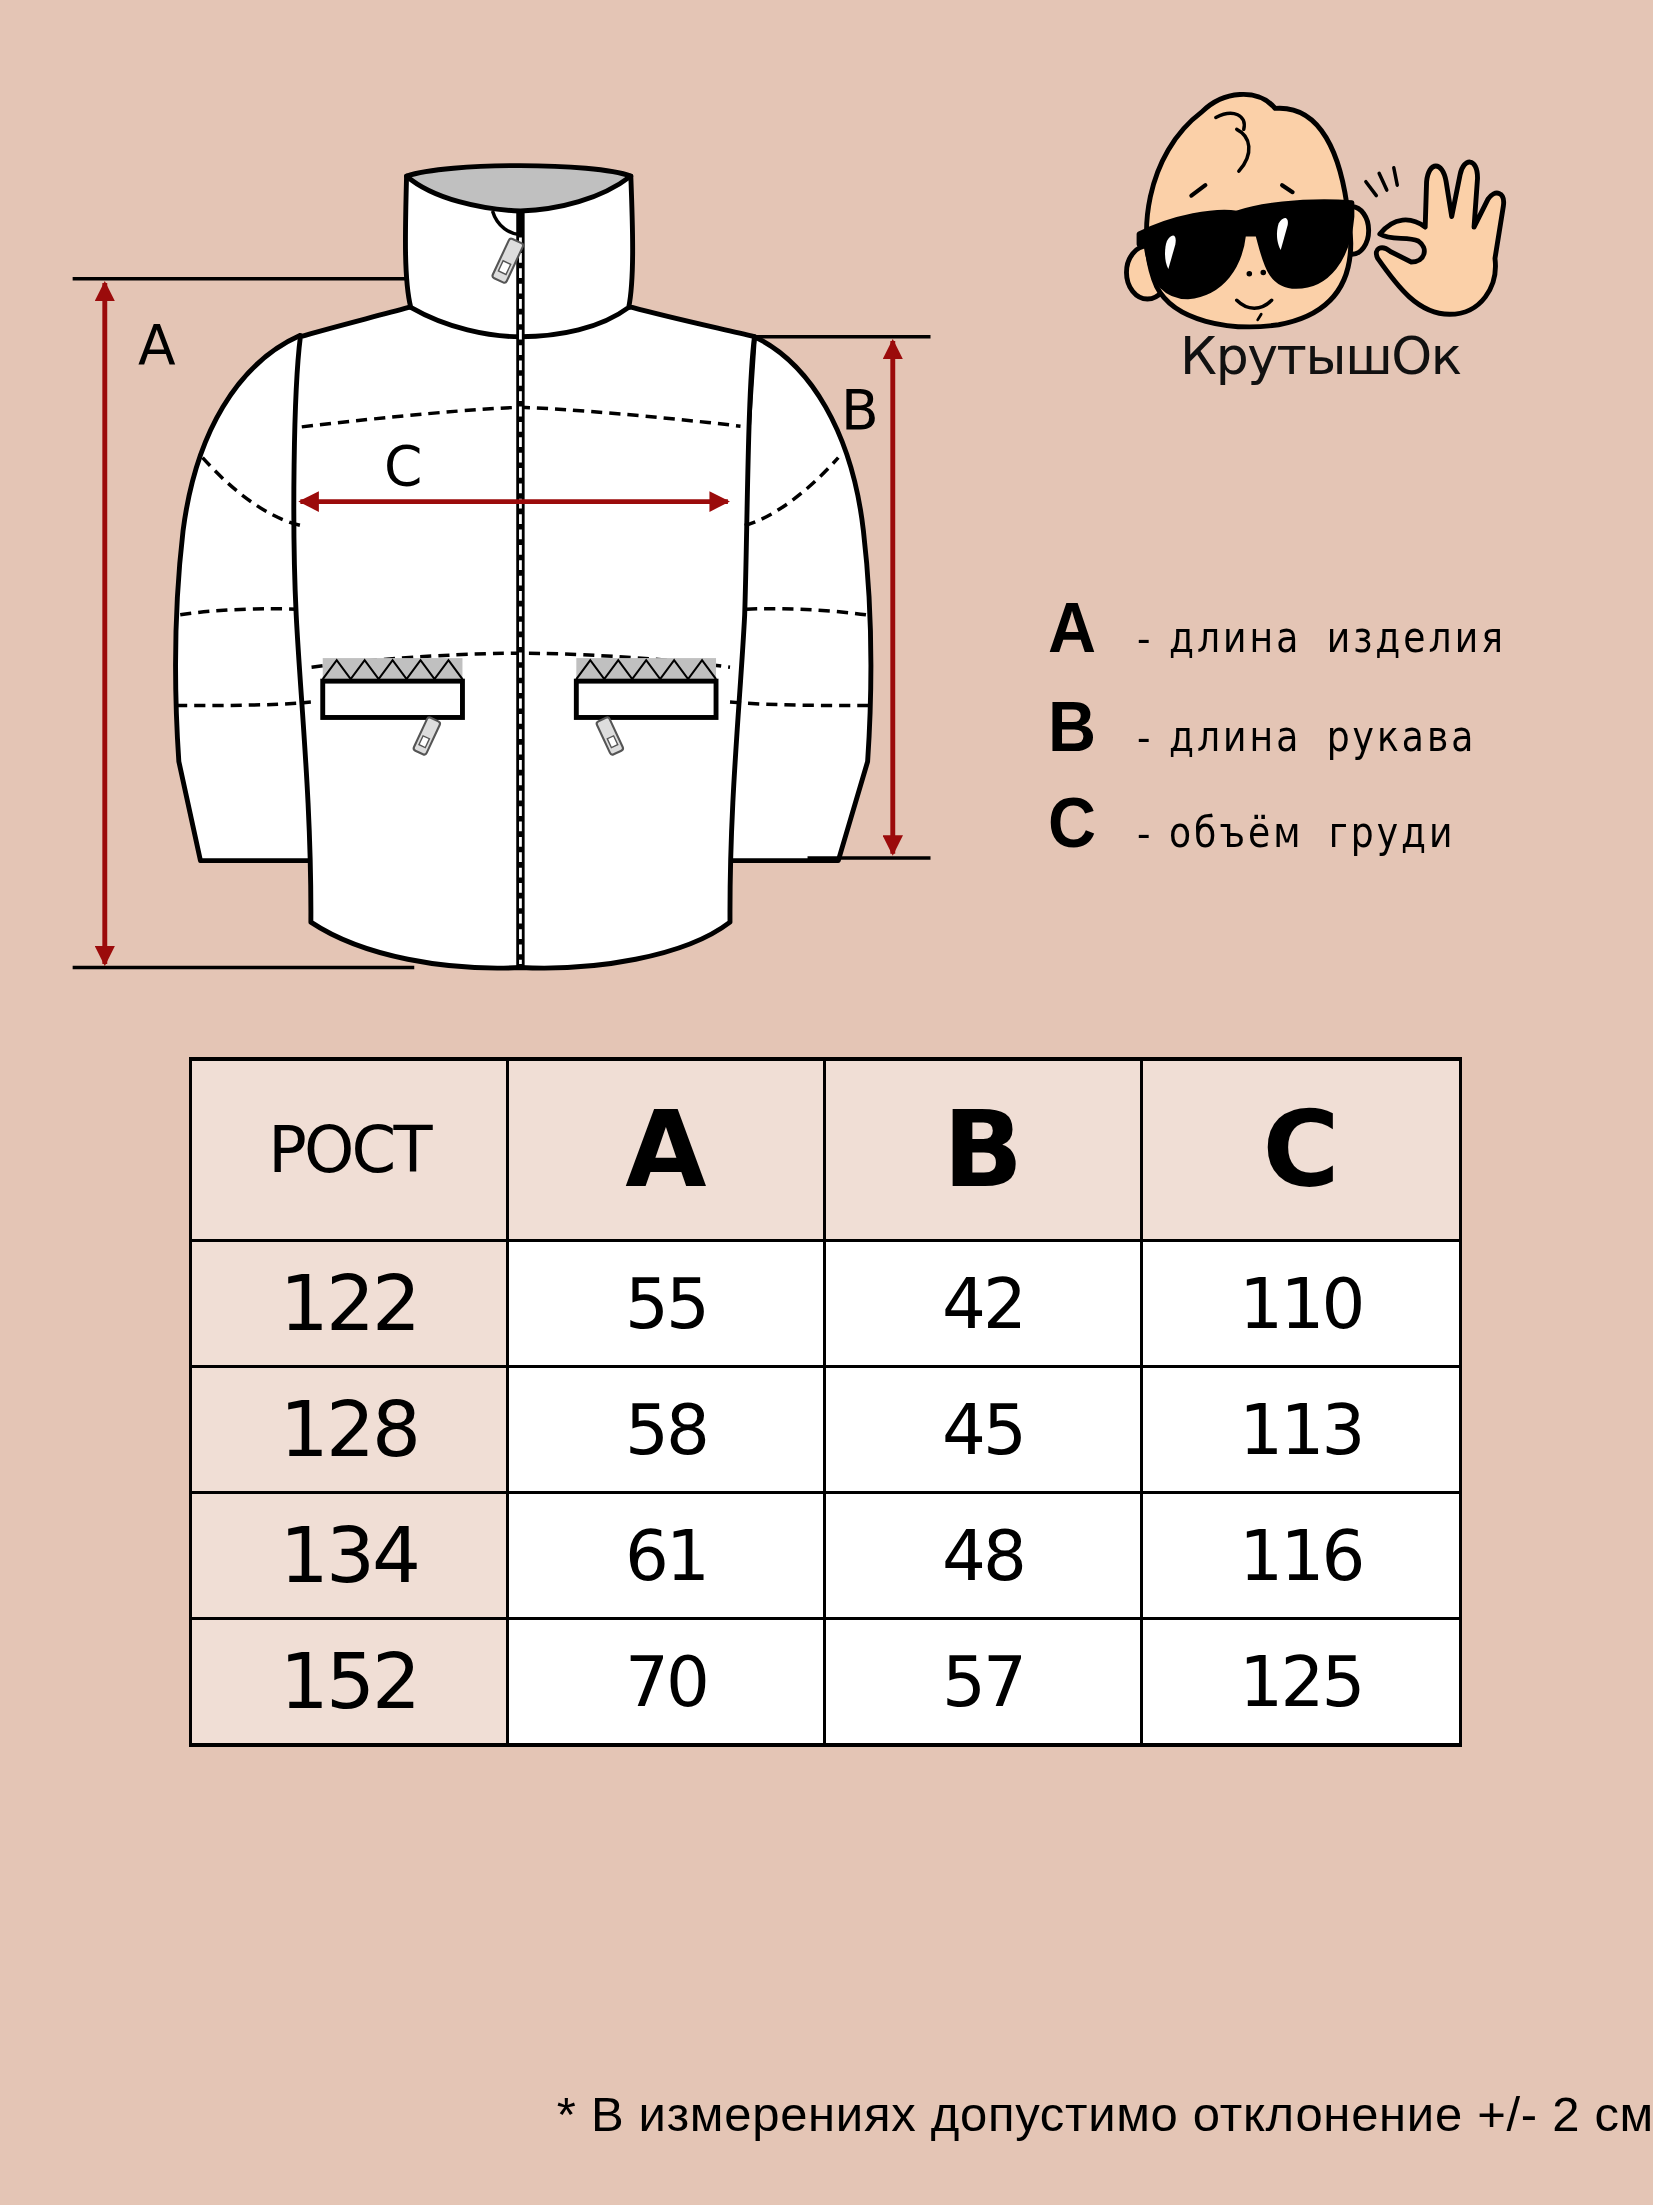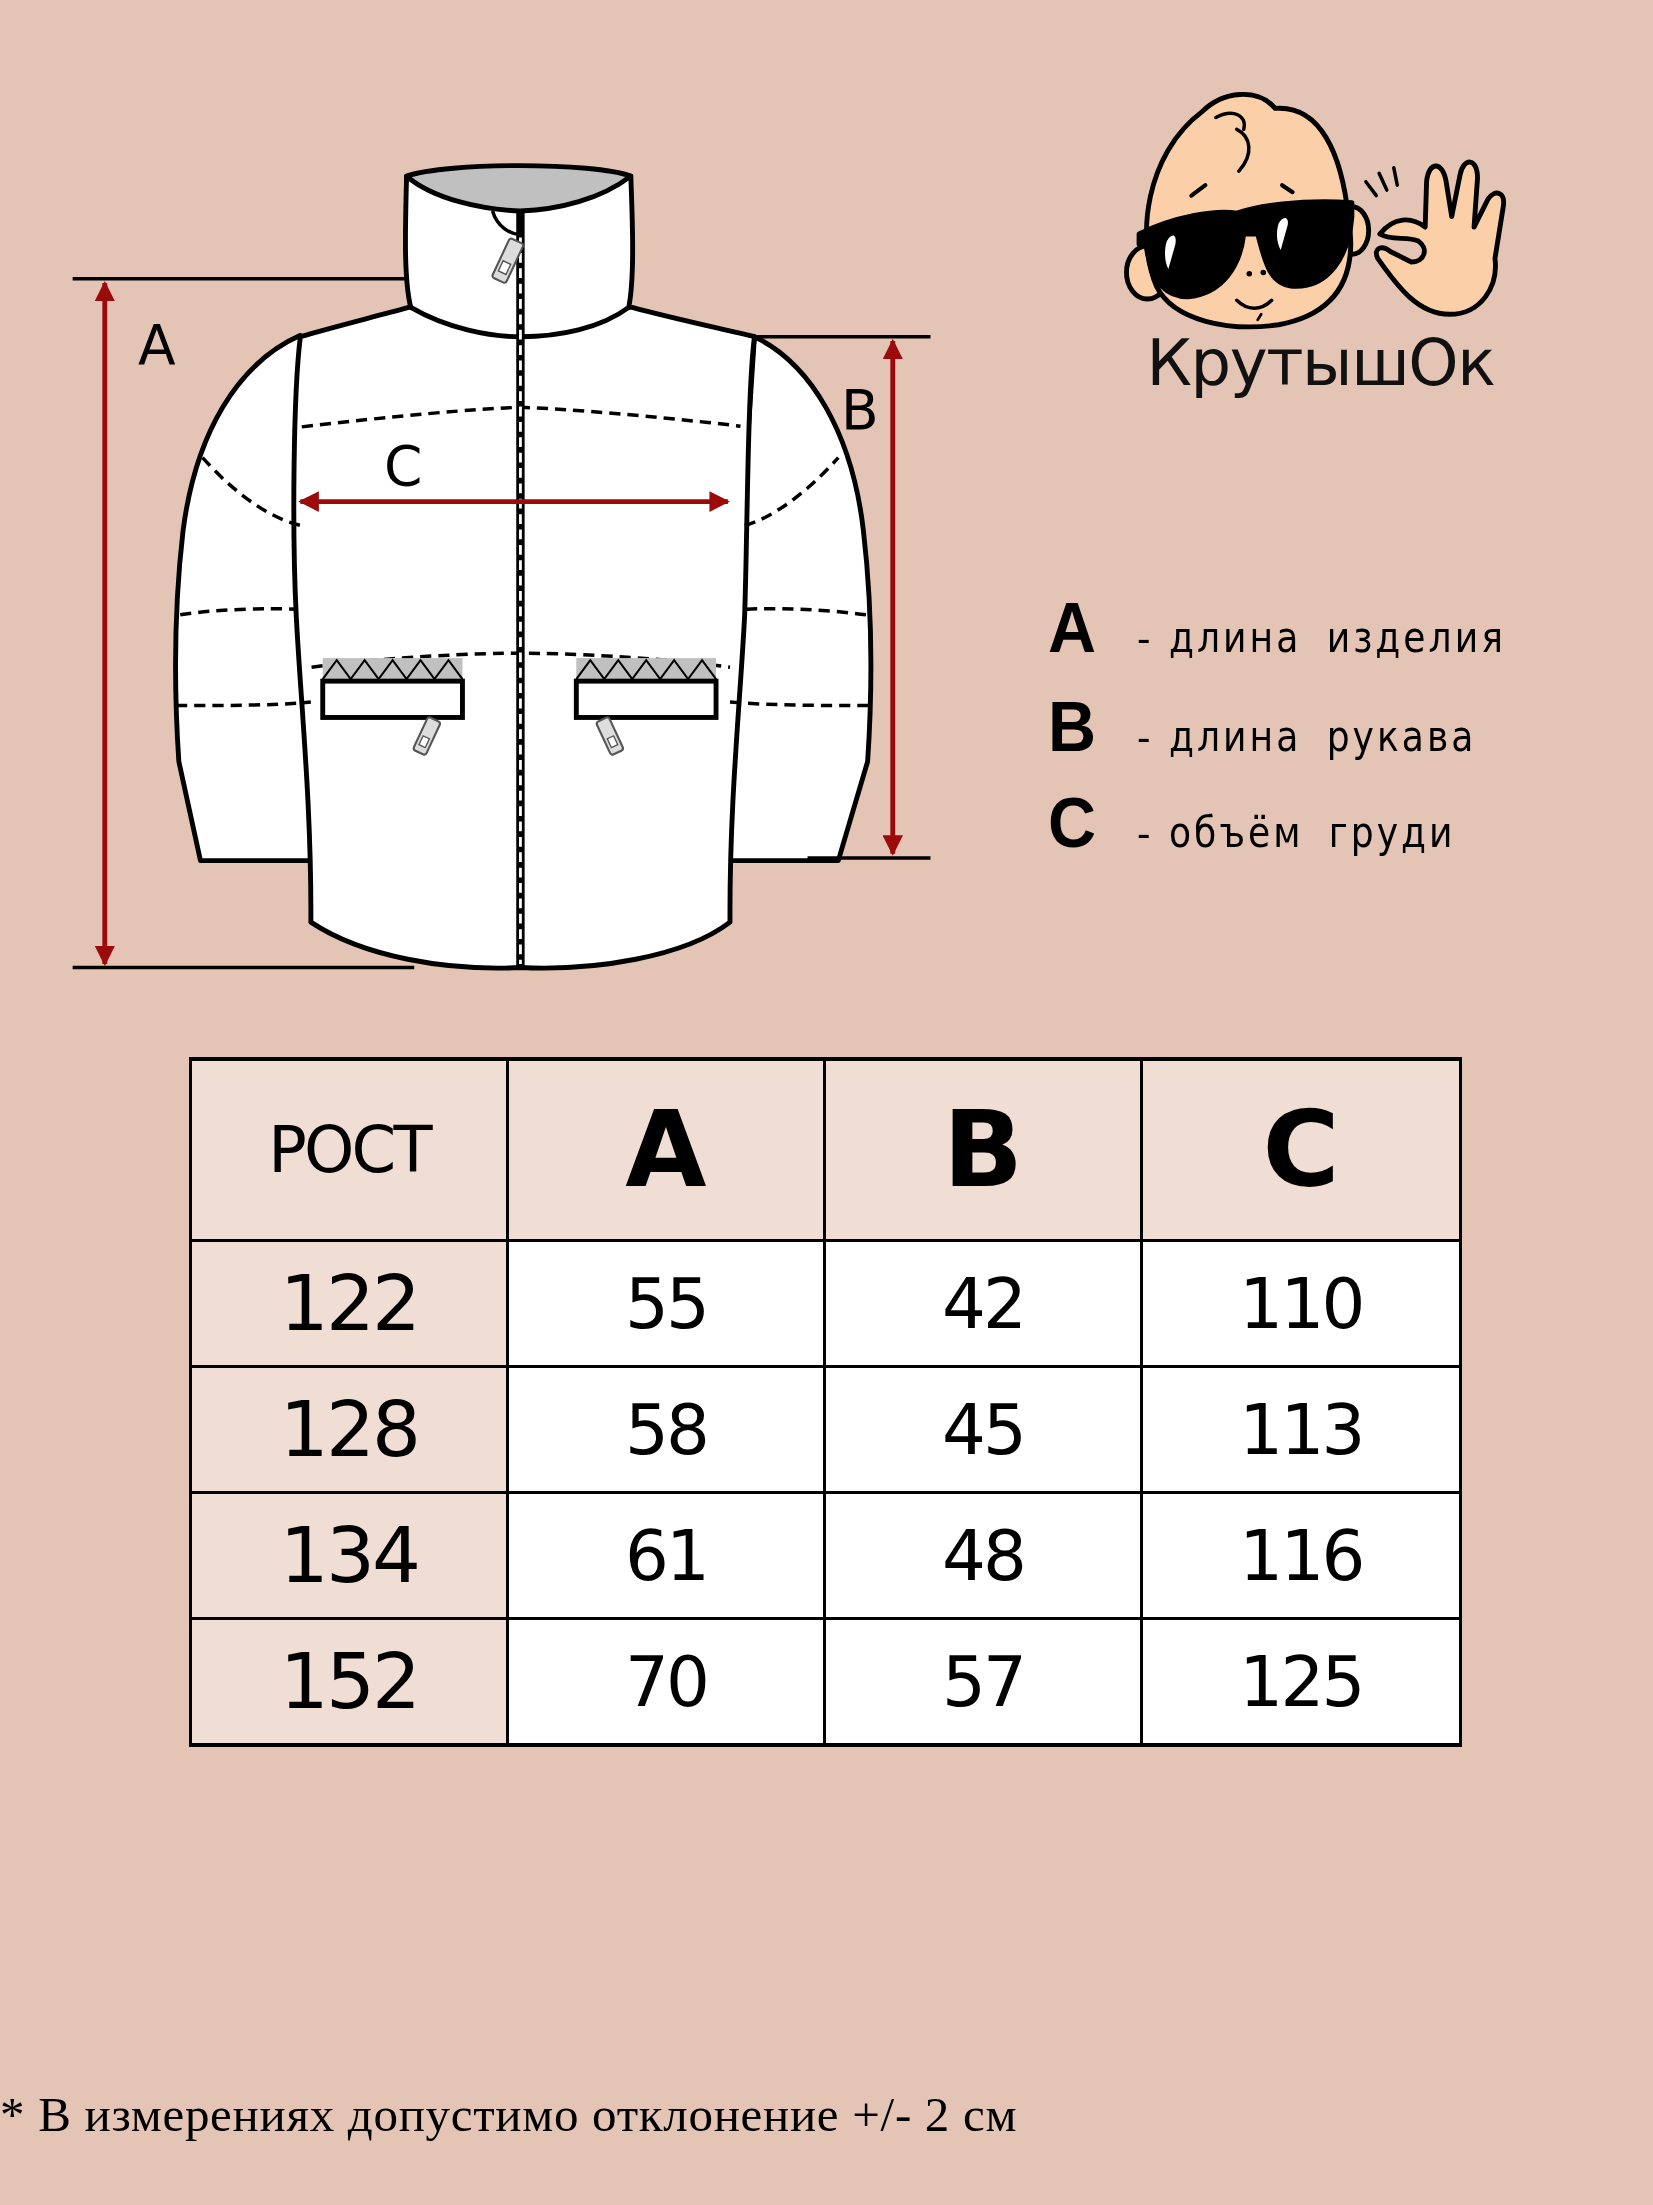--- a/index.html
+++ b/index.html
@@ -19,21 +19,21 @@
     font-size: 55px;
     line-height: 1;
     color: #000;
   }
   #logo { left: 1118px; top: 77px; width: 405px; height: 335px; }
   .brand {
     position: absolute;
     left: 1125px; top: 328px; width: 391px;
     text-align: center;
     font-family: "DejaVu Sans", sans-serif;
-    font-size: 64px;
+    font-size: 52px;
     letter-spacing: -1.4px;
     color: #111;
     line-height: 1.1;
   }
   .legend-row {
     position: absolute;
     left: 1048px;
     height: 56px;
     display: flex;
     align-items: baseline;
@@ -100,22 +100,22 @@
   .size-table td.height-cell {
     background: #F0DED5;
     font-size: 77px;
   }
   .size-table tr:first-child th { border-top-width: 4.9px; }
   .size-table tr:last-child td { border-bottom-width: 4.9px; }
   .footnote {
     position: absolute;
     left: 0; width: 1654px;
     top: 2086px;
-    text-align: left;
-    font-family: Liberation Serif, serif;
+    text-align: right;
+    font-family: Liberation Sans, sans-serif;
     font-size: 49px;
     letter-spacing: 0.7px;
     color: #000;
   }
 </style>
 </head>
 <body>
 
 <svg id="diagram" class="abs" viewBox="0 0 1400 1450" width="978" height="1013" xmlns="http://www.w3.org/2000/svg">
   <defs>

